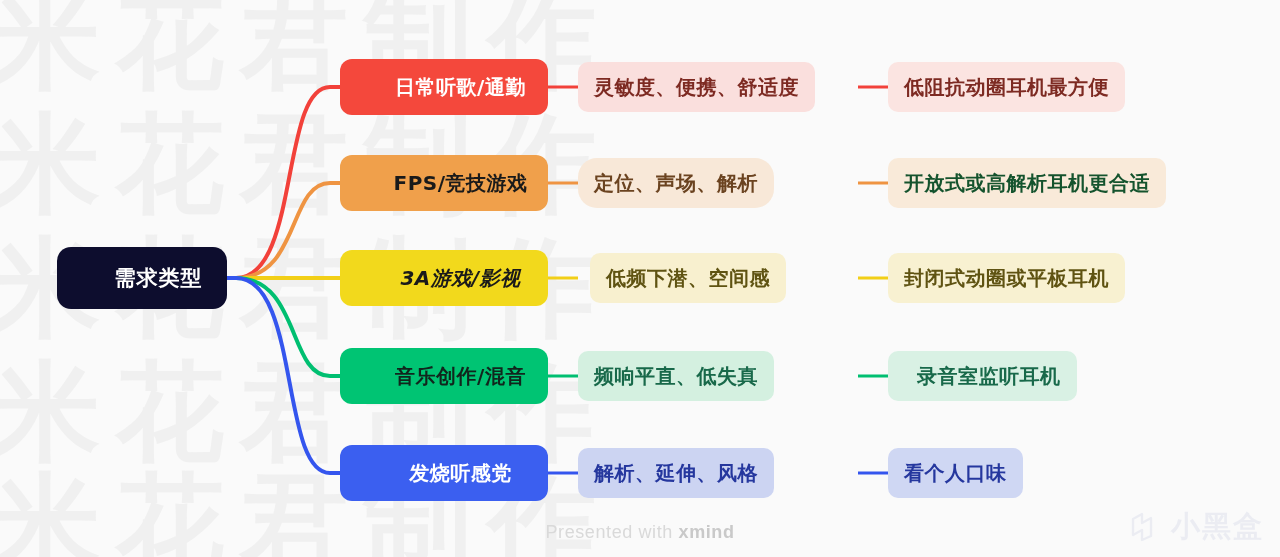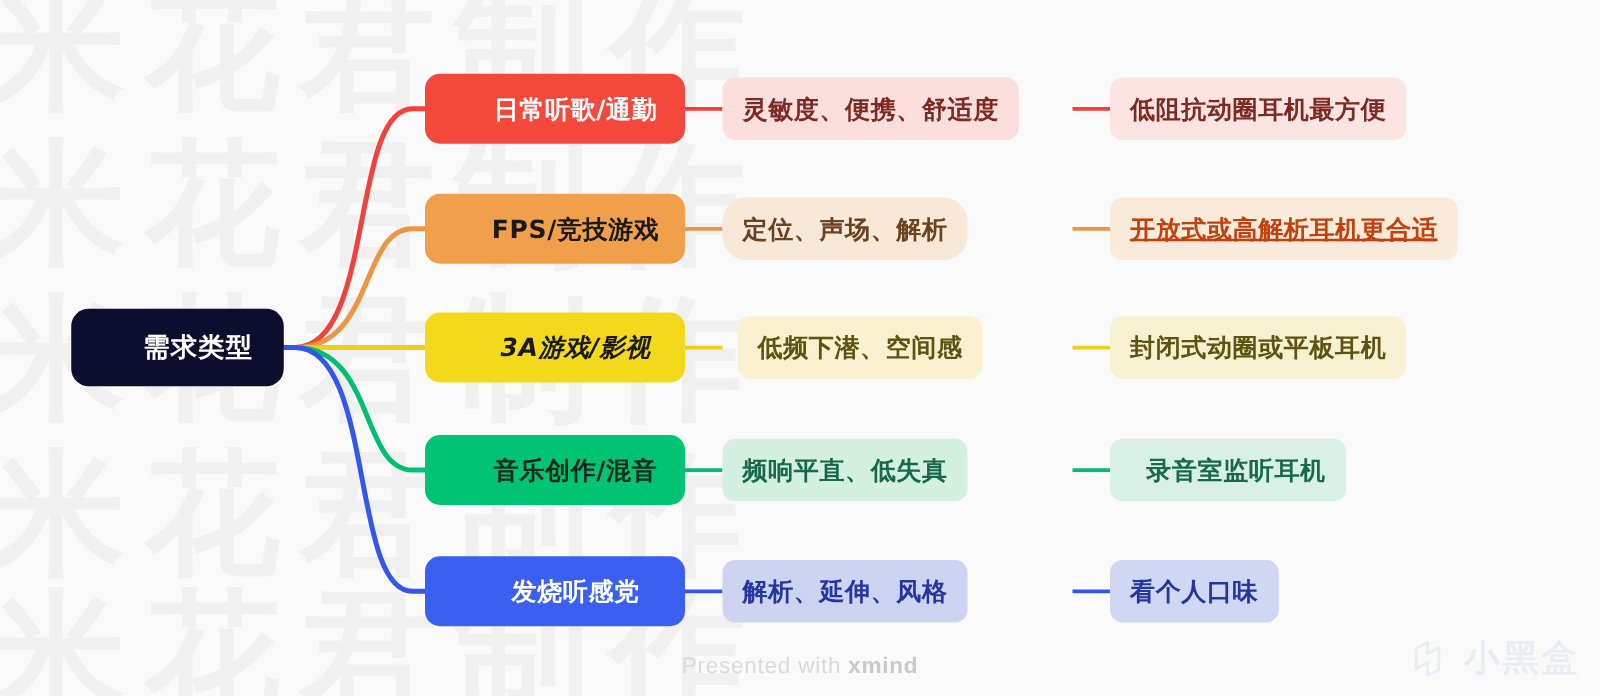--- a/index.html
+++ b/index.html
@@ -203,21 +203,21 @@
   <div class="node detail-node col-detail2 row-1" style="background: rgb(251, 228, 225); color: rgb(125, 42, 34);">
     <span>低阻抗动圈耳机最方便</span>
   </div>
 
   <div class="node branch-node col-branch row-2" style="background: rgb(240, 160, 75); color: rgb(26, 26, 26);">
     <span>FPS/竞技游戏</span>
   </div>
   <div class="node detail-node col-detail1 row-2" style="background: rgb(248, 232, 216); color: rgb(107, 67, 32); border-radius: 19px;">
     <span>定位、声场、解析</span>
   </div>
-  <div class="node detail-node col-detail2 row-2" style="background: rgb(249, 234, 217); color: #c2410c; text-decoration: underline;">
+  <div class="node detail-node col-detail2 row-2" style="background: rgb(249, 234, 217); color: #14532d;">
     <span>开放式或高解析耳机更合适</span>
   </div>
 
   <div class="node branch-node col-branch row-3" style="background: rgb(242, 217, 28); color: rgb(26, 26, 26);">
     <span>3A游戏/影视</span>
   </div>
   <div class="node detail-node col-detail1 row-3" style="background: rgb(248, 240, 207); color: rgb(95, 83, 18); margin-left: 12px;">
     <span>低频下潜、空间感</span>
   </div>
   <div class="node detail-node col-detail2 row-3" style="background: rgb(248, 241, 209); color: rgb(95, 83, 18);">

